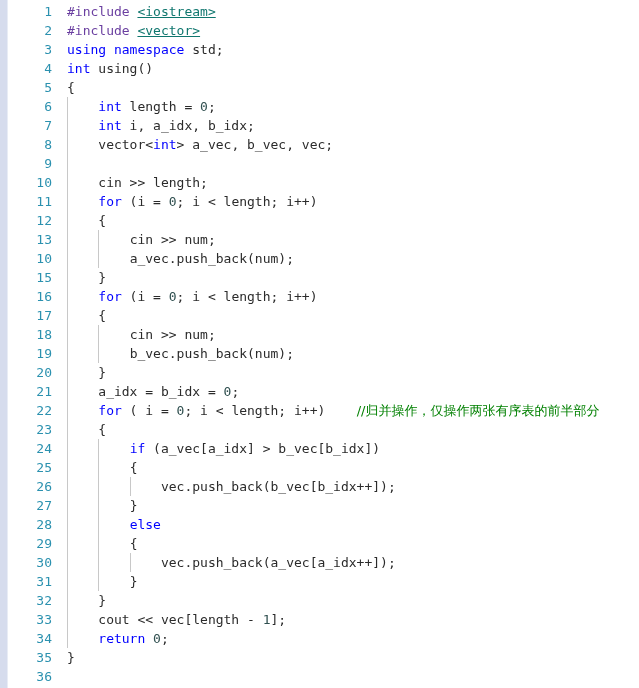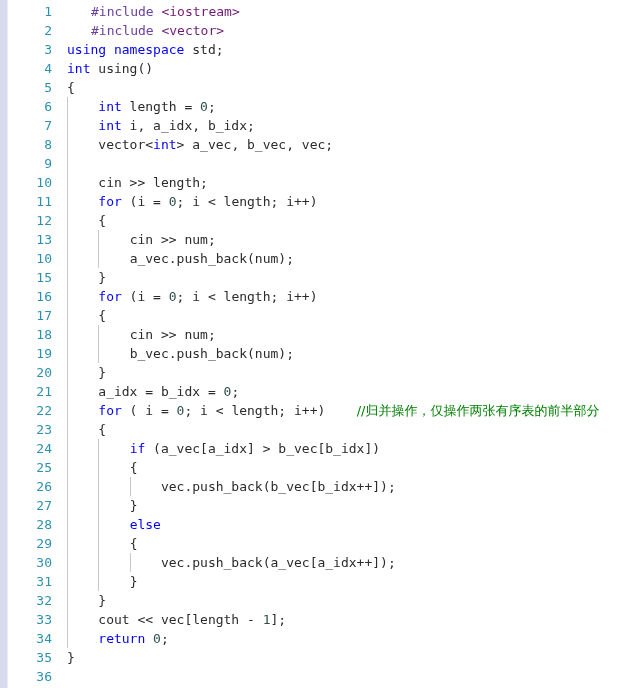--- a/index.html
+++ b/index.html
@@ -80,22 +80,22 @@
   .guide {
     position: absolute;
     top: 0;
     width: 1px;
     height: 19px;
     background: #c8c8c8;
   }
 
   
   .kw   { color: #0000ff; }            
-  .pp   { color: #6a3fa0; margin-left: 24px; }            
-  .hdr  { color: #701a75; }            
+  .pp   { color: #6a3fa0; }            
+  .hdr  { color: #0f766e; text-decoration: underline; }            
   .num  { color: #2f4f4f; }            
   .id   { color: #2b2b2b; }            
   .cmt  { color: #008000; }            
   .cjk  { font-family: "DejaVu Sans", "Liberation Sans", sans-serif; }
 </style>
 </head>
 <body>
 
 <div id="editor">
 

